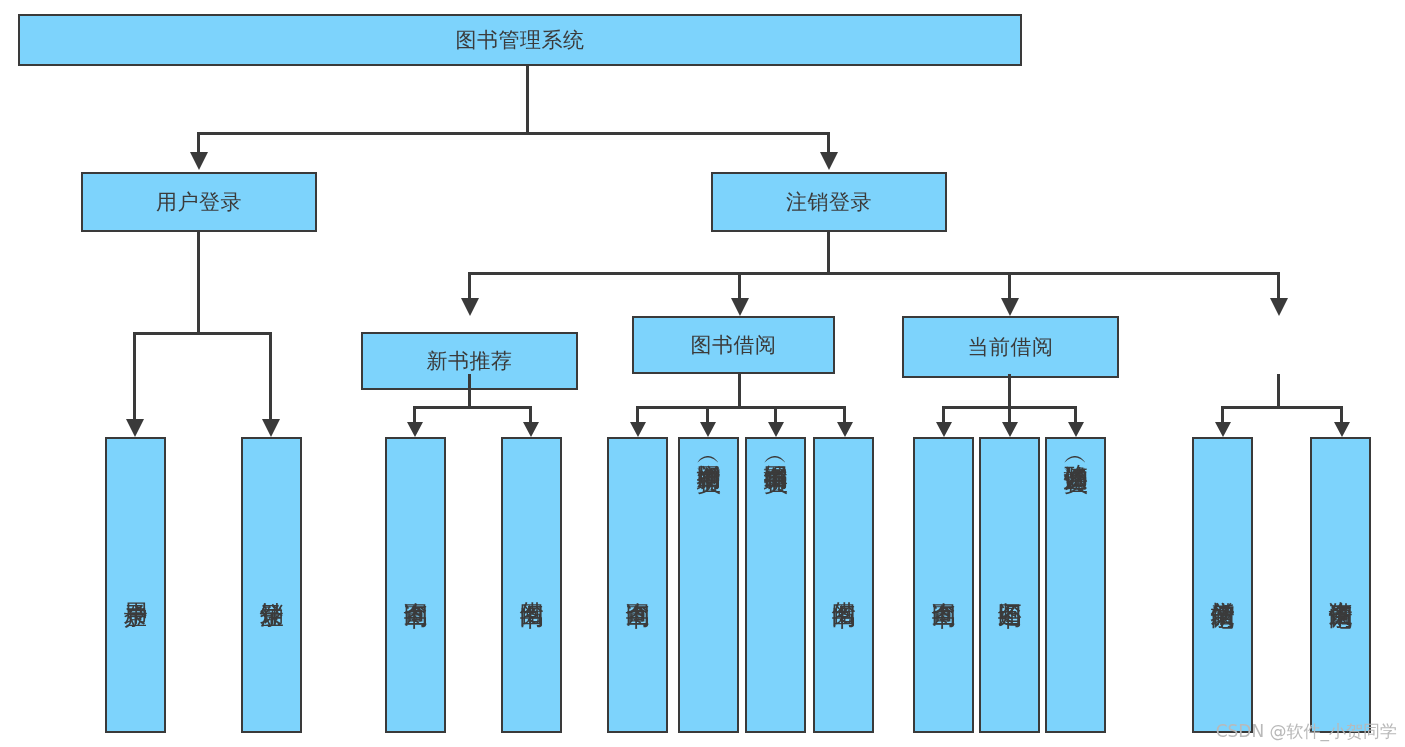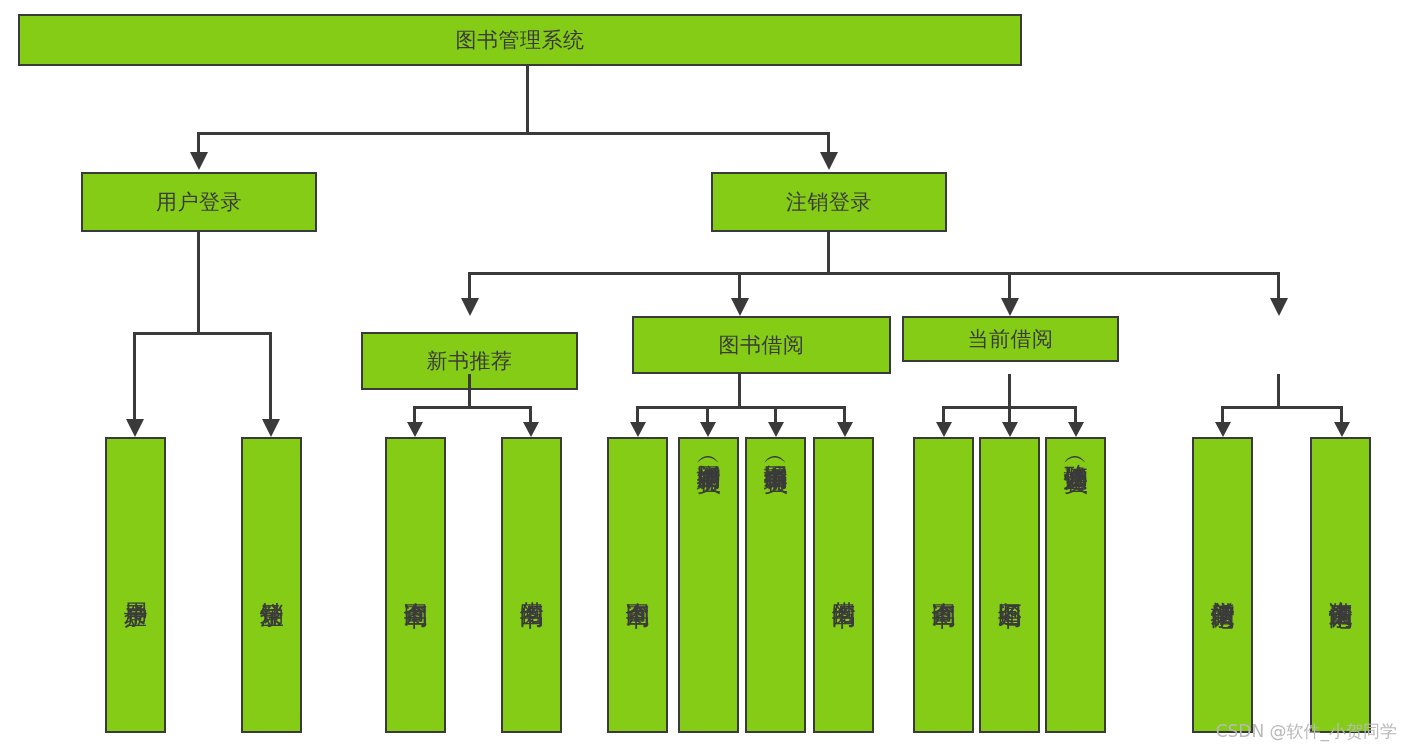--- a/index.html
+++ b/index.html
@@ -15,21 +15,21 @@
     position: relative;
     width: 1405px;
     height: 747px;
     background: #ffffff;
     overflow: hidden;
   }
   
   .node {
     position: absolute;
     box-sizing: border-box;
-    background: #84cc16;
+    background: #7dd3fc;
     border: 2px solid #3a3a3a;
     display: flex;
     align-items: center;
     justify-content: center;
     color: #3b3b3b;
   }
   .node .label {
     font-size: 21px;
     line-height: 1.15;
     letter-spacing: 0.5px;
@@ -132,24 +132,24 @@
   <div class="vline" style="left:738px; top:272px; height:26px;"></div>
   <div class="arrow" style="left:731px; top:298px;"></div>
   <div class="vline" style="left:1008px; top:272px; height:26px;"></div>
   <div class="arrow" style="left:1001px; top:298px;"></div>
   <div class="vline" style="left:1277px; top:272px; height:26px;"></div>
   <div class="arrow" style="left:1270px; top:298px;"></div>
 
   <div class="node" style="left:361px; top:332px; width:217px; height:58px;">
     <span class="label">新书推荐</span>
   </div>
-  <div class="node" style="left:632px; top:316px; width:259px; height:58px;">
+  <div class="node" style="left:632px; top:316px; width:203px; height:58px;">
     <span class="label">图书借阅</span>
   </div>
-  <div class="node" style="left:902px; top:316px; width:217px; height:46px;">
+  <div class="node" style="left:902px; top:316px; width:217px; height:62px;">
     <span class="label">当前借阅</span>
   </div>
 
   <div class="vline" style="left:468px; top:374px; height:34px;"></div>
   <div class="hline" style="left:413px; top:406px; width:119px;"></div>
   <div class="vline" style="left:413px; top:406px; height:16px;"></div>
   <div class="arrow small" style="left:407px; top:422px;"></div>
   <div class="vline" style="left:529px; top:406px; height:16px;"></div>
   <div class="arrow small" style="left:523px; top:422px;"></div>
 

